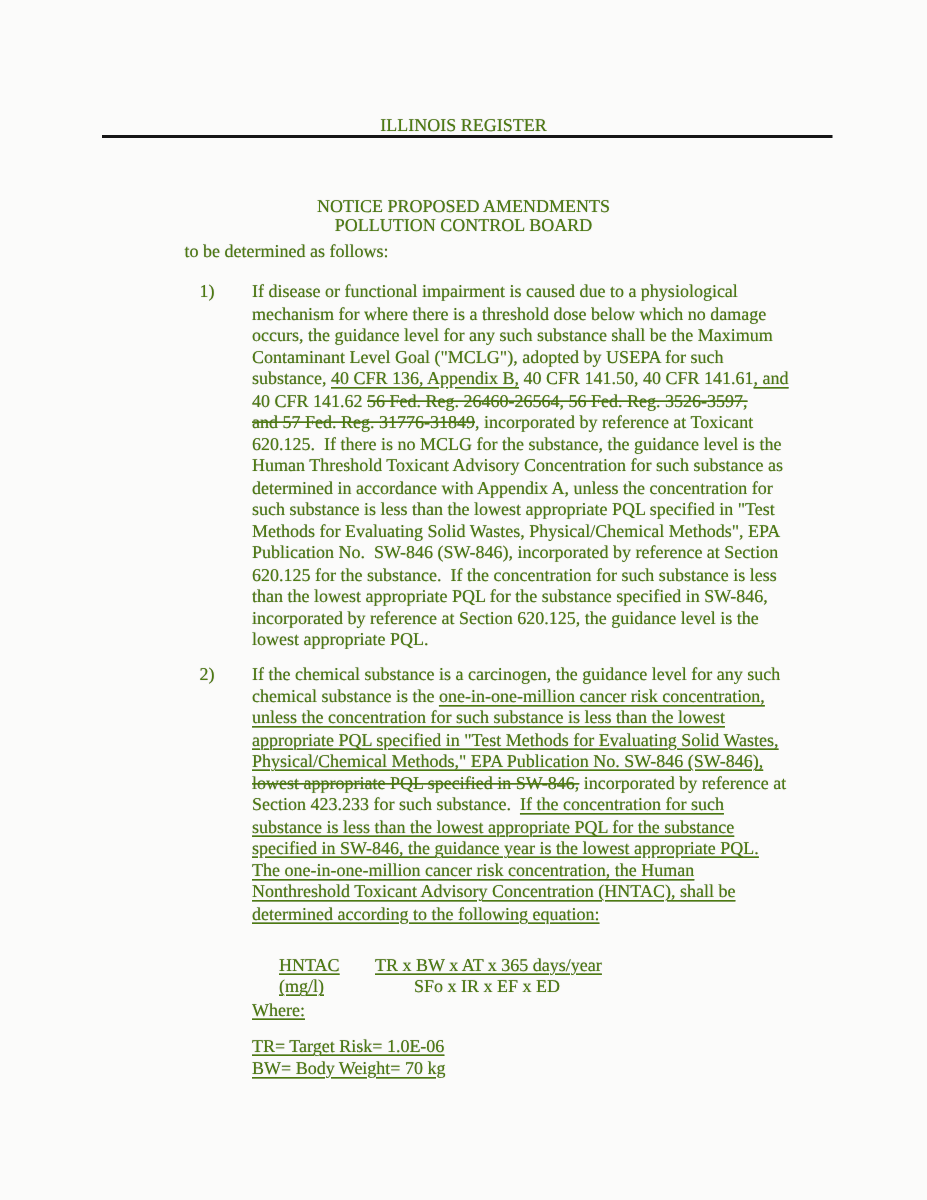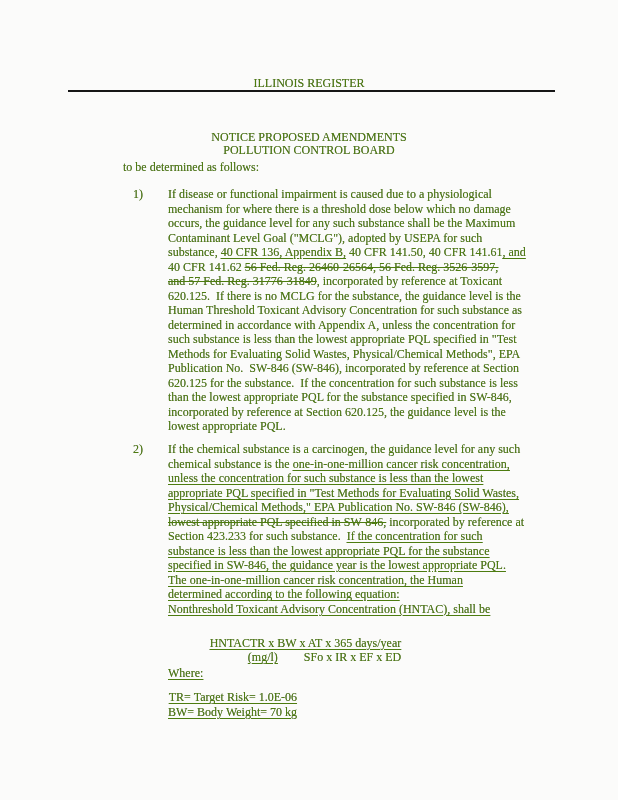--- a/index.html
+++ b/index.html
@@ -7,21 +7,21 @@
     position:relative;
     width:618px;height:800px;
     margin:0 auto;
     background:#fbfbfa;
     font-family:"Liberation Serif","DejaVu Serif",serif;
     font-size:12px;
     color:#4d7c0f;
     text-shadow:0 0 0.6px rgba(40,40,40,.55);
     overflow:hidden;
   }
-  .abs{position:absolute;text-align:right;}
+  .abs{position:absolute;}
   .center{left:0;width:618px;text-align:center;}
   .rule{height:2px;background:#161616;}
   .line{white-space:pre;line-height:14.5px;height:14.5px;}
   .seg.n{text-decoration:none;}
   .seg.u, .u{text-decoration:underline;text-decoration-thickness:1px;text-underline-offset:2px;}
   .seg.d, .d{text-decoration:line-through;text-decoration-thickness:1px;}
   .list-item{position:absolute;left:133px;}
   .item-number{position:absolute;left:0;top:0;line-height:14.5px;}
   .item-text{margin-left:35px;width:400px;}
   .eq-row{white-space:pre;line-height:14.5px;height:14.5px;}
@@ -73,22 +73,22 @@
         <div class="line"><span class="seg n">If the chemical substance is a carcinogen, the guidance level for any such</span></div>
         <div class="line"><span class="seg n">chemical substance is the </span><span class="seg u">one-in-one-million cancer risk concentration,</span></div>
         <div class="line"><span class="seg u">unless the concentration for such substance is less than the lowest</span></div>
         <div class="line"><span class="seg u">appropriate PQL specified in "Test Methods for Evaluating Solid Wastes,</span></div>
         <div class="line"><span class="seg u">Physical/Chemical Methods," EPA Publication No. SW-846 (SW-846),</span></div>
         <div class="line"><span class="seg d">lowest appropriate PQL specified in SW-846,</span><span class="seg n"> incorporated by reference at</span></div>
         <div class="line"><span class="seg n">Section 423.233 for such substance.  </span><span class="seg u">If the concentration for such</span></div>
         <div class="line"><span class="seg u">substance is less than the lowest appropriate PQL for the substance</span></div>
         <div class="line"><span class="seg u">specified in SW-846, the guidance year is the lowest appropriate PQL.</span></div>
         <div class="line"><span class="seg u">The one-in-one-million cancer risk concentration, the Human</span></div>
+        <div class="line"><span class="seg u">Nonthreshold Toxicant Advisory Concentration (HNTAC), shall be</span></div>
         <div class="line"><span class="seg u">determined according to the following equation:</span></div>
-        <div class="line"><span class="seg u">Nonthreshold Toxicant Advisory Concentration (HNTAC), shall be</span></div>
       </div>
   </div>
 
   <div class="abs" style="top:621px;left:168px;">
     <div class="eq-row">
       <span class="eq-lbl u">HNTAC</span><span class="u">TR x BW x AT x 365 days/year</span>
     </div>
     <div class="eq-row">
       <span class="eq-lbl u">(mg/l)</span><span class="den-pad">SFo x IR x EF x ED</span>
     </div>

